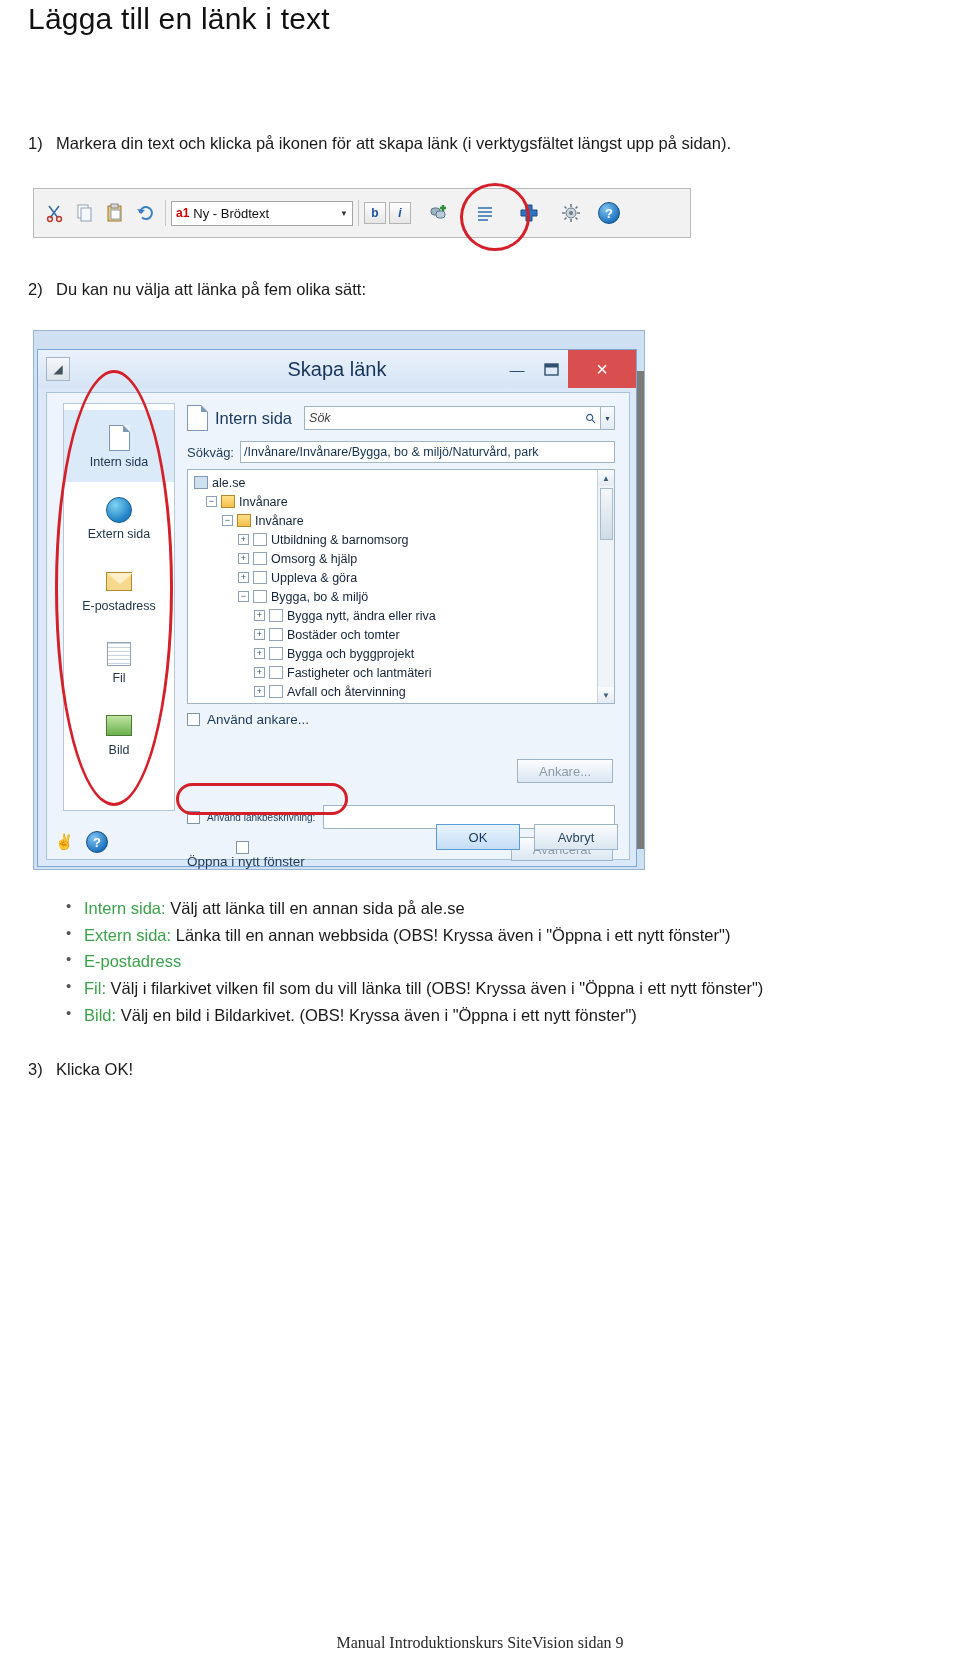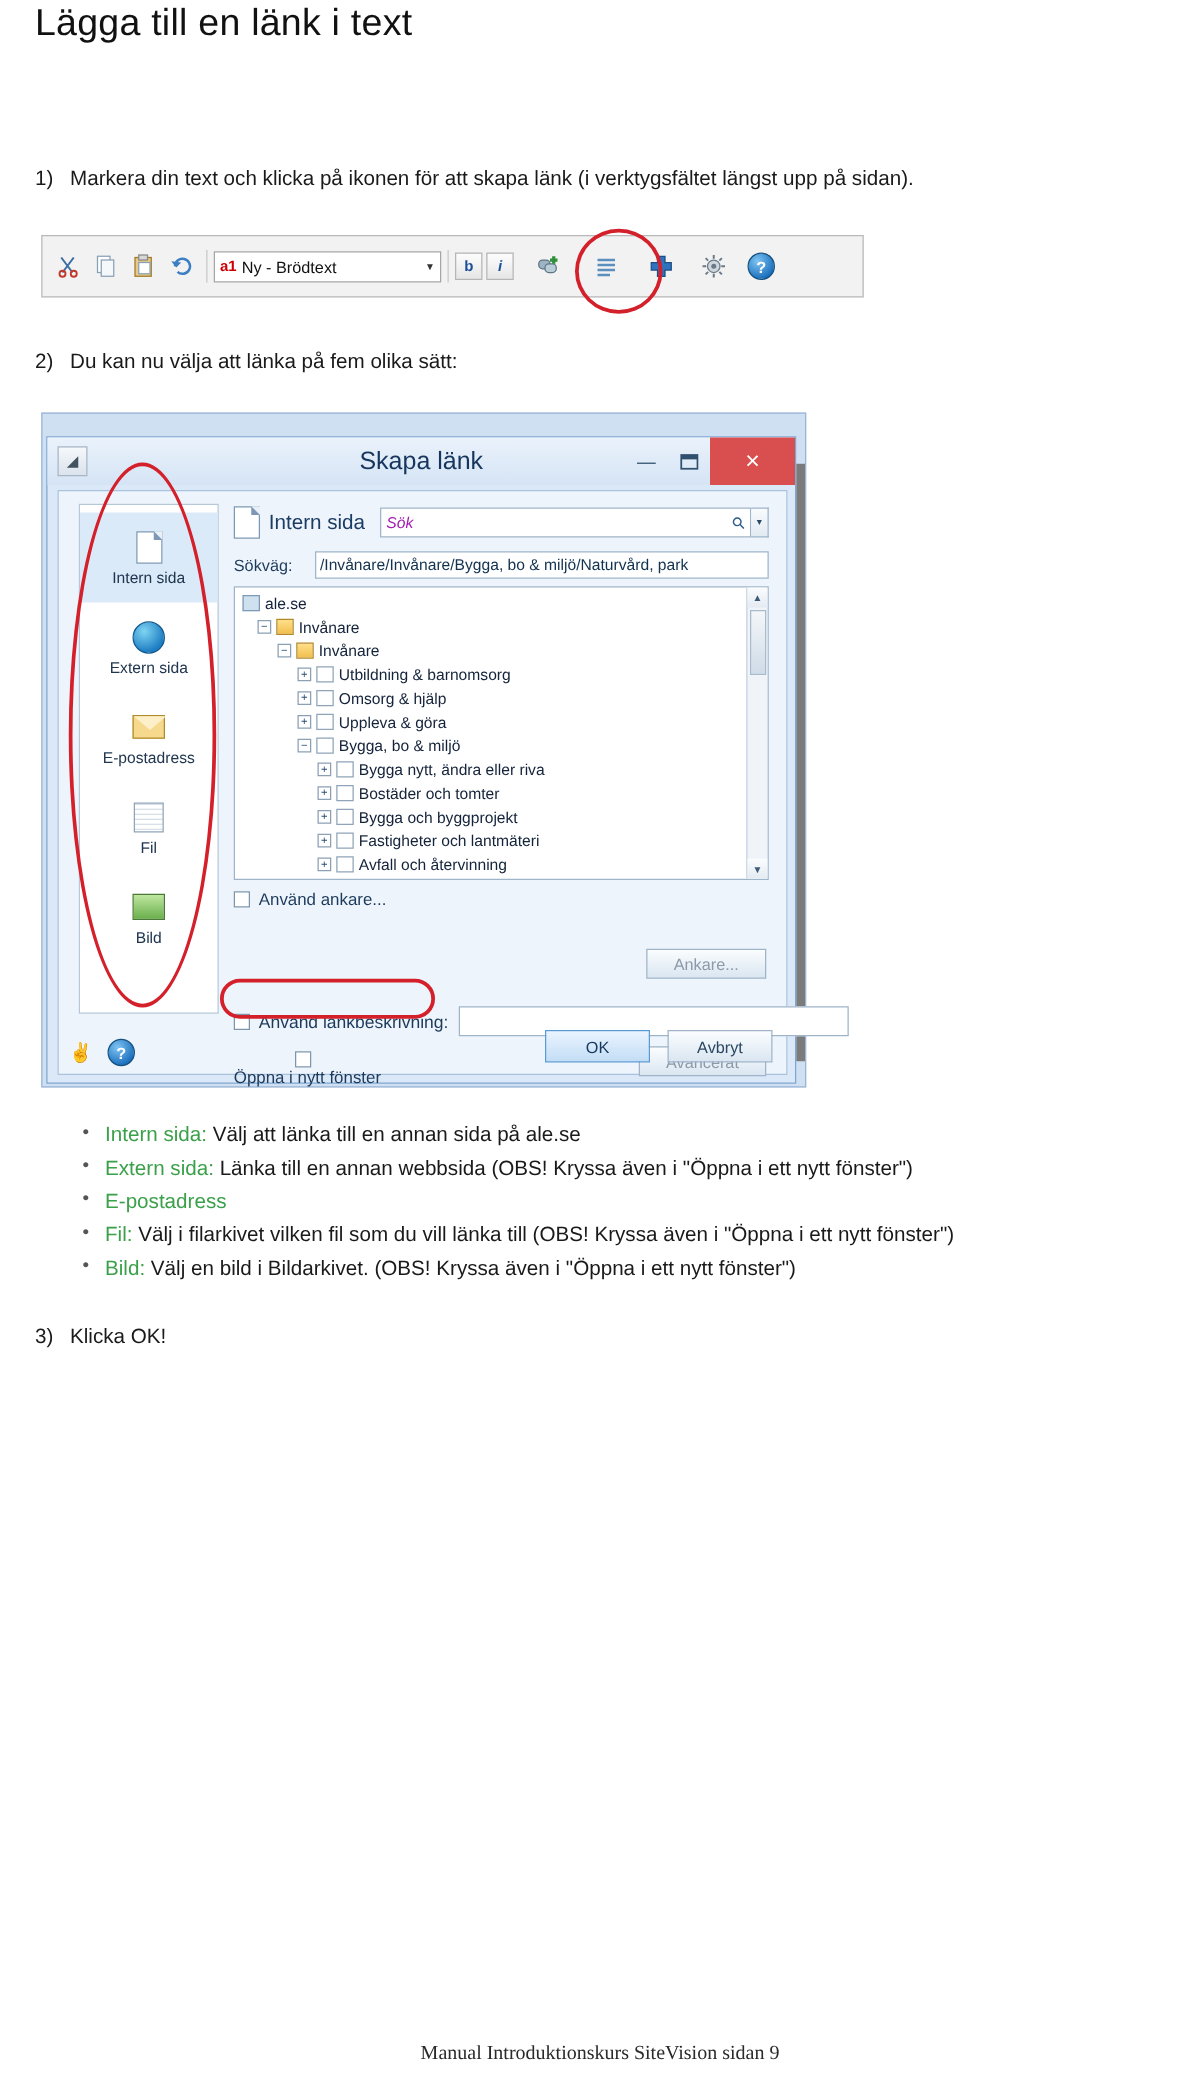--- a/index.html
+++ b/index.html
@@ -287,21 +287,21 @@
     background: #fff;
     border: 1px solid #9db4c9;
     display: flex;
     align-items: center;
     justify-content: space-between;
     padding: 0 4px;
     box-sizing: border-box;
   }
   .search-box .ph {
     font-size: 12.5px;
-    color: #a21caf;
+    color: #404040;
     font-style: italic;
   }
   .search-ico {
     font-size: 13px;
     color: #2a5c8a;
     transform: rotate(-45deg);
     display: inline-block;
   }
   .search-drop {
     width: 14px; height: 24px;
@@ -309,21 +309,20 @@
     border-left: none;
     background: linear-gradient(#f9fbfd,#e2eaf2);
     display: flex; align-items: center; justify-content: center;
     font-size: 7px; color: #2b4a68;
     box-sizing: border-box;
   }
   .path-row {
     display: flex;
     align-items: center;
     margin-bottom: 6px;
-    gap: 12px;
   }
   .path-label {
     font-size: 13px;
     color: #1c3a5c;
     margin-right: 6px;
   }
   .path-field {
     flex: 1;
     height: 22px;
     background: #fff;
@@ -438,24 +437,24 @@
   }
   .btn.disabled { color: #8c9aa8; }
   .anchor-btn {
     position: absolute;
     right: 16px; top: 366px;
     width: 96px; height: 24px;
   }
   .desc-row {
     position: absolute;
     left: 140px; top: 412px;
-    width: 492px;
-    display: flex;
-    align-items: center;
-    font-size: 14px;
+    width: 428px;
+    display: flex;
+    align-items: center;
+    font-size: 10px;
     color: #1c3a5c;
   }
   .desc-field {
     flex: 1;
     height: 24px;
     background: #fff;
     border: 1px solid #9db4c9;
     margin-left: 8px;
     box-sizing: border-box;
   }

